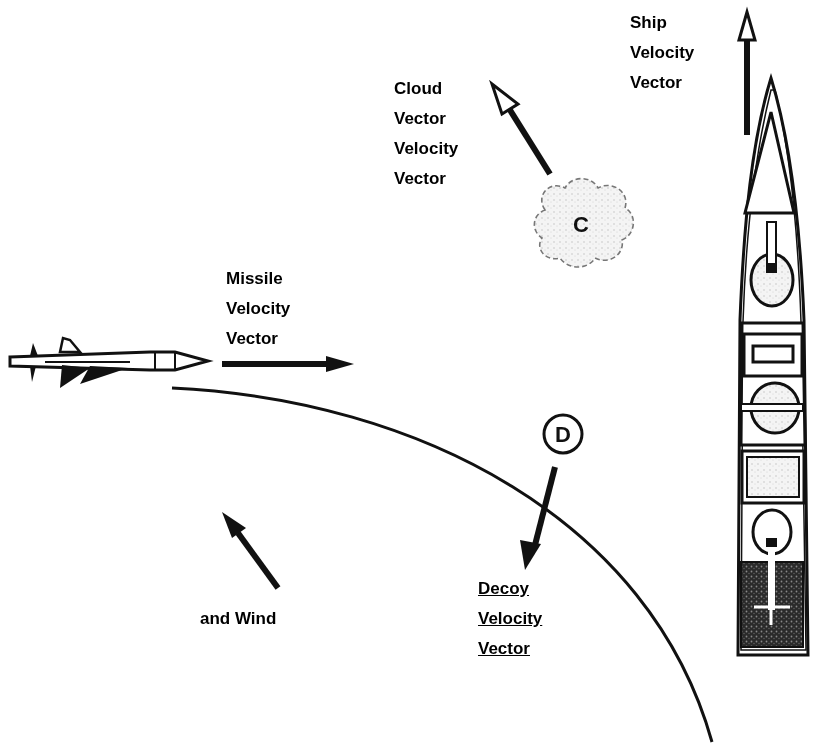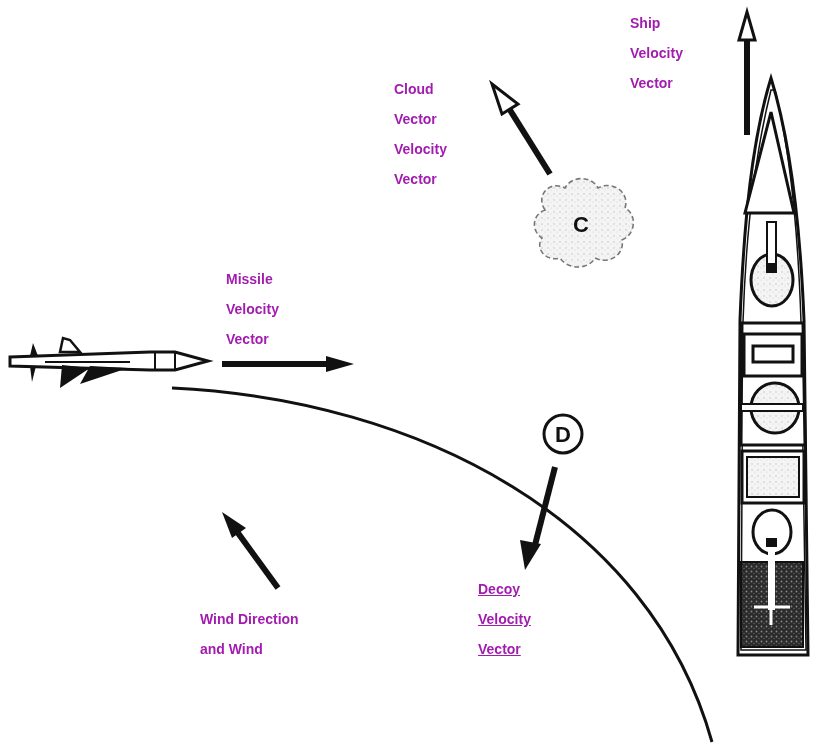--- a/index.html
+++ b/index.html
@@ -1,18 +1,18 @@
 <!DOCTYPE html>
 <html><head>
 <meta charset="utf-8">
 <style>
   html, body { margin: 0; padding: 0; background: #ffffff; }
   body { width: 818px; height: 751px; position: relative; overflow: hidden; }
   svg { position: absolute; left: 0; top: 0; }
-  .lbl { position: absolute; font-family: "Liberation Sans", sans-serif; font-weight: bold; font-size: 14px; line-height: 30px; color: #a21caf; }
+  .lbl { position: absolute; font-family: "Liberation Sans", sans-serif; font-weight: bold; font-size: 17px; line-height: 30px; color: #000000; }
   .lbl div { white-space: nowrap; }
   .circle-letter { font-family: "Liberation Sans", sans-serif; font-weight: bold; font-size: 22px; fill: #111; }
 </style>
 </head>
 <body>
 
 <svg width="818" height="751" viewBox="0 0 818 751">
   <defs>
     <marker id="ah" markerWidth="10" markerHeight="10" refX="6" refY="5" orient="auto" markerUnits="userSpaceOnUse">
     </marker>
@@ -125,15 +125,14 @@
   <div>Vector</div>
 </div>
 
 <div class="lbl" style="left:478px; top:574px;text-decoration:underline;">
   <div>Decoy</div>
   <div>Velocity</div>
   <div>Vector</div>
 </div>
 
 <div class="lbl" style="left:200px; top:604px;">
-  <div>Wind Direction</div>
   <div>and Wind</div>
 </div>
 
 </body></html>

